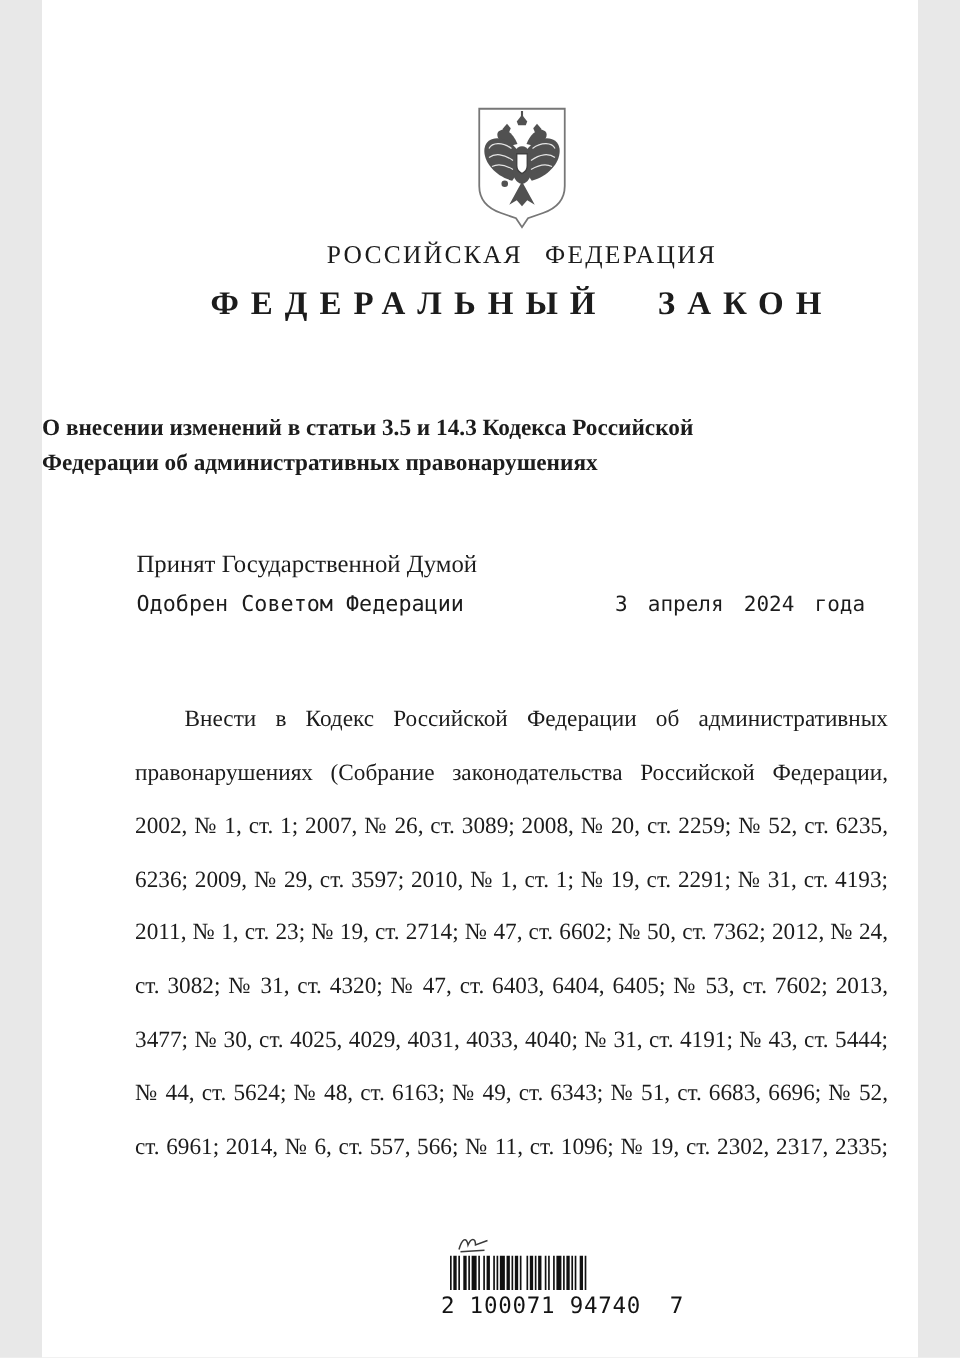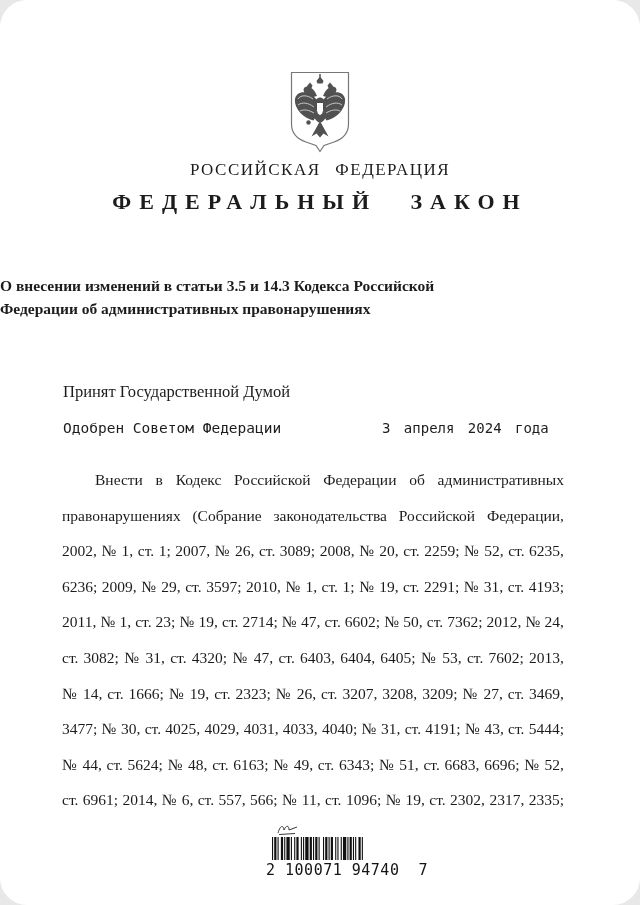--- a/index.html
+++ b/index.html
@@ -1,39 +1,39 @@
 <!DOCTYPE html>
 <html><head>
 <meta charset="utf-8">
 <style>
   html,body { margin:0; padding:0; background:#e8e8e8; }
   .page {
-    position:relative; width:640px; height:905px; margin:0 auto;
+    position:relative; width:584px; height:905px; margin:0 auto;
     background:#ffffff; overflow:hidden;
-    font-family:"Liberation Serif", serif; color:#1c1c1c;border-radius:27px;
+    font-family:"Liberation Serif", serif; color:#1c1c1c;
   }
   .coat { position:absolute; left:287px; top:69px; width:66px; height:86px; }
   .country {
     position:absolute; left:0; top:160px; width:640px; text-align:center;
     font-size:17px; letter-spacing:1.5px; word-spacing:9px; font-weight:400;
   }
   .doctype {
     position:absolute; left:0; top:189px; width:640px; text-align:center;
     font-size:22px; font-weight:700; letter-spacing:8px; word-spacing:20px;
   }
   .law-title {
     position:absolute; left:0; top:275px; width:640px; text-align:left;
     font-size:15.5px; font-weight:700; line-height:22.5px;
   }
   .adopt-row { position:absolute; left:63px; width:520px; font-size:16.5px; }
   .adopt-row .date { position:absolute; left:319px; top:0; }
-  .row-duma { top:366px;margin-top:16px; }
+  .row-duma { top:366px; }
   .row-council {
     top:395px;
-    font-family:"DejaVu Sans Mono", monospace; font-size:14.5px; letter-spacing:0px;margin-top:25px;
+    font-family:"DejaVu Sans Mono", monospace; font-size:14.5px; letter-spacing:0px;
   }
   .row-council .date { left:319px; word-spacing:5px; font-size:14px;text-align:right; }
   .body-text {
     position:absolute; left:62px; top:462px; width:502px;
     font-size:15.5px; line-height:35.6px;
   }
   .body-line { text-align:justify; text-align-last:justify; white-space:nowrap; }
   .body-line.indent { padding-left:33px; }
   .barcode-wrap { position:absolute; left:266px; top:820px; width:108px; }
   .barcode-mark { position:absolute; left:10px; top:2px; width:26px; height:15px; }
@@ -92,21 +92,20 @@
     <span class="date">3 апреля 2024 года</span>
   </div>
 
   <div class="body-text">
     <div class="body-line indent">Внести в Кодекс Российской Федерации об административных</div>
     <div class="body-line">правонарушениях (Собрание законодательства Российской Федерации,</div>
     <div class="body-line">2002, № 1, ст. 1; 2007, № 26, ст. 3089; 2008, № 20, ст. 2259; № 52, ст. 6235,</div>
     <div class="body-line">6236; 2009, № 29, ст. 3597; 2010, № 1, ст. 1; № 19, ст. 2291; № 31, ст. 4193;</div>
     <div class="body-line">2011, № 1, ст. 23; № 19, ст. 2714; № 47, ст. 6602; № 50, ст. 7362; 2012, № 24,</div>
     <div class="body-line">ст. 3082; № 31, ст. 4320; № 47, ст. 6403, 6404, 6405; № 53, ст. 7602; 2013,</div>
-    <div class="body-line">№ 14, ст. 1666; № 19, ст. 2323; № 26, ст. 3207, 3208, 3209; № 27, ст. 3469,</div>
     <div class="body-line">3477; № 30, ст. 4025, 4029, 4031, 4033, 4040; № 31, ст. 4191; № 43, ст. 5444;</div>
     <div class="body-line">№ 44, ст. 5624; № 48, ст. 6163; № 49, ст. 6343; № 51, ст. 6683, 6696; № 52,</div>
     <div class="body-line">ст. 6961; 2014, № 6, ст. 557, 566; № 11, ст. 1096; № 19, ст. 2302, 2317, 2335;</div>
   </div>
 
   <div class="barcode-wrap">
     <svg class="barcode-mark" viewBox="0 0 26 15">
       <g stroke="#3a3a3a" stroke-width="1" fill="none">
         <path d="M2,11 C4,4 7,2 8,8 C10,3 13,3 13,8 L21,5"></path>
         <path d="M3,12.5 L19,11.5"></path>

